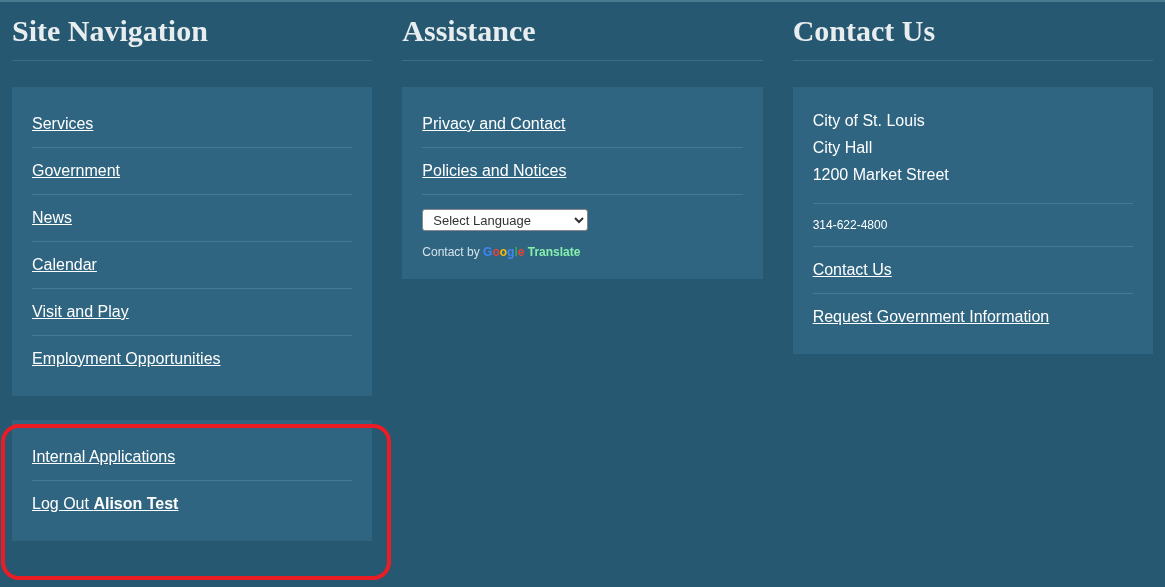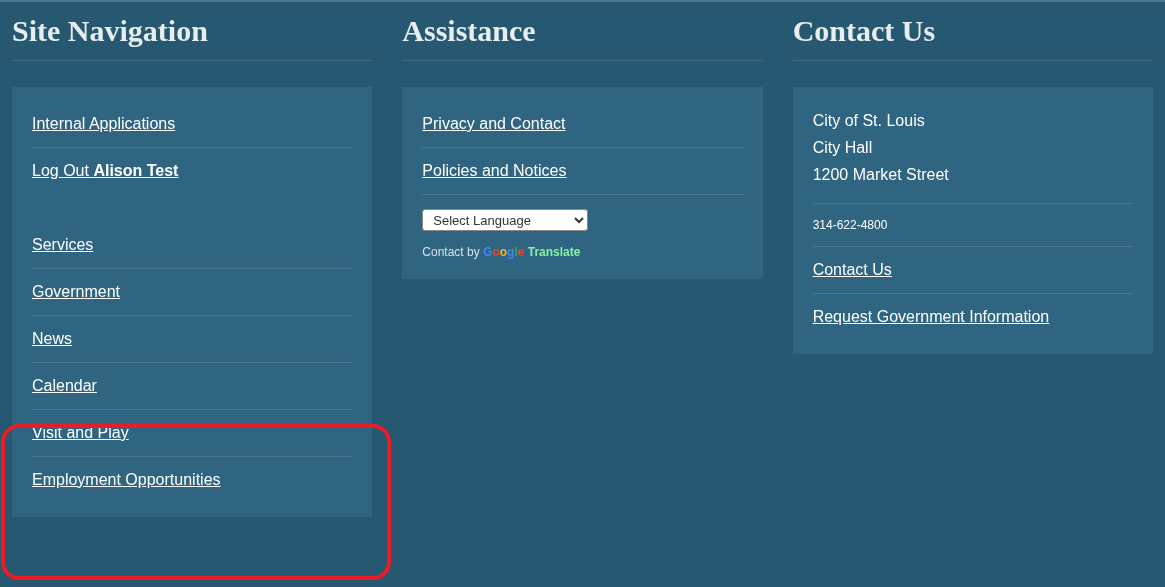--- a/index.html
+++ b/index.html
@@ -104,36 +104,36 @@
   }
   .logout-user { font-weight: bold; }
 </style>
 </head>
 <body>
 
 <div class="columns">
 
   <div class="col">
     <h2>Site Navigation</h2>
-    <div class="panel second-panel">
-      <div class="linklist">
-        <a href="#">Internal Applications</a>
-        <a href="#" style="border-bottom:none;">
-          <span>Log Out </span><span class="logout-user">Alison Test</span>
-        </a>
-      </div>
-    </div>
     <div class="panel">
       <div class="linklist">
         <a href="#">Services</a>
         <a href="#">Government</a>
         <a href="#">News</a>
         <a href="#">Calendar</a>
         <a href="#">Visit and Play</a>
         <a href="#" style="border-bottom:none;">Employment Opportunities</a>
+      </div>
+    </div>
+    <div class="panel second-panel">
+      <div class="linklist">
+        <a href="#">Internal Applications</a>
+        <a href="#" style="border-bottom:none;">
+          <span>Log Out </span><span class="logout-user">Alison Test</span>
+        </a>
       </div>
     </div>
   </div>
 
   <div class="col">
     <h2>Assistance</h2>
     <div class="panel">
       <div class="linklist">
         <a href="#">Privacy and Contact</a>
         <a href="#">Policies and Notices</a>

